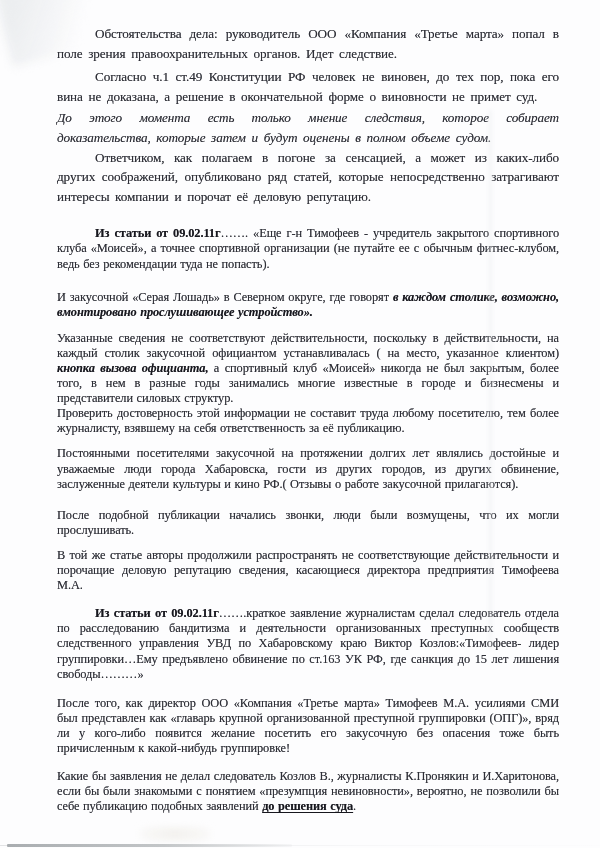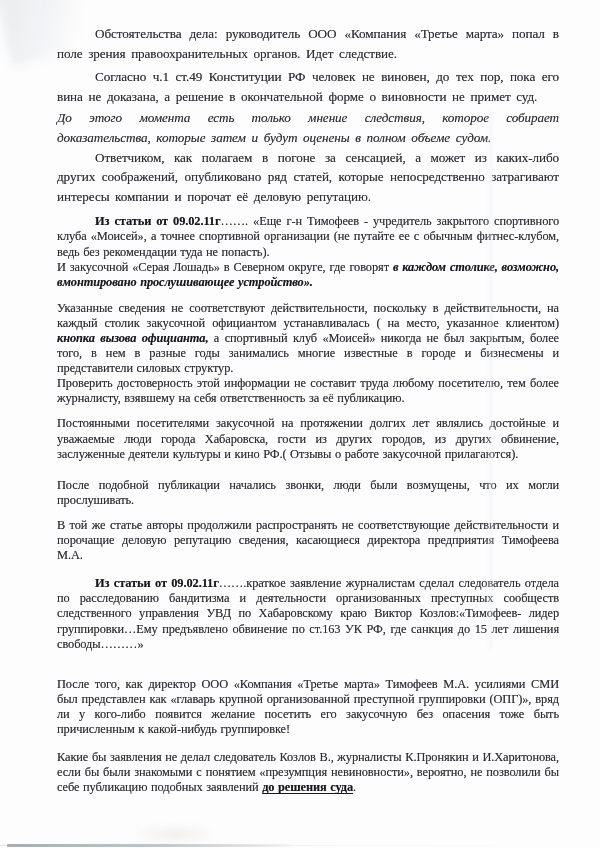--- a/index.html
+++ b/index.html
@@ -70,28 +70,28 @@
 </head>
 <body>
 
 <div class="page">
   <div class="smudge-tl"></div>
   <div class="doc" id="doc-body">
       <p class="p wide indent" style="margin-top: 0px;"><span>Обстоятельства дела: руководитель ООО «Компания «Третье марта» попал в поле зрения правоохранительных органов. Идет следствие.</span></p>
       <p class="p wide indent" style="margin-top: 4px;"><span>Согласно ч.1 ст.49 Конституции РФ человек не виновен, до тех пор, пока его вина не доказана, а решение в окончательной форме о виновности не примет суд.</span></p>
       <p class="p wide" style="margin-top: 2px; font-style: italic;"><span>До этого момента есть только мнение следствия, которое собирает доказательства, которые затем и будут оценены в полном объеме судом.</span></p>
       <p class="p wide indent" style="margin-top: 0;"><span>Ответчиком, как полагаем в погоне за сенсацией, а может из каких-либо других соображений, опубликовано ряд статей, которые непосредственно затрагивают интересы компании и порочат её деловую репутацию.</span></p>
-      <p class="p tight indent" style="margin-top: 8px;"><span class="seg-bold">Из статьи от 09.02.11г</span><span>……. «Еще г-н Тимофеев - учредитель закрытого спортивного клуба «Моисей», а точнее спортивной организации (не путайте ее с обычным фитнес-клубом, ведь без рекомендации туда не попасть).</span></p>
-      <p class="p tight" style="margin-top: 0px;"><span>И закусочной «Серая Лошадь» в Северном округе, где говорят </span><span class="seg-bold-italic">в каждом столике, возможно, вмонтировано прослушивающее устройство».</span></p>
+      <p class="p tight indent" style="margin-top: 20px;"><span class="seg-bold">Из статьи от 09.02.11г</span><span>……. «Еще г-н Тимофеев - учредитель закрытого спортивного клуба «Моисей», а точнее спортивной организации (не путайте ее с обычным фитнес-клубом, ведь без рекомендации туда не попасть).</span></p>
+      <p class="p tight" style="margin-top: 18px;"><span>И закусочной «Серая Лошадь» в Северном округе, где говорят </span><span class="seg-bold-italic">в каждом столике, возможно, вмонтировано прослушивающее устройство».</span></p>
       <p class="p tight" style="margin-top: 11px;"><span>Указанные сведения не соответствуют действительности, поскольку в действительности, на каждый столик закусочной официантом устанавливалась ( на место, указанное клиентом) </span><span class="seg-bold-italic">кнопка вызова официанта,</span><span> а спортивный клуб «Моисей» никогда не был закрытым, более того, в нем в разные годы занимались многие известные в городе и бизнесмены и представители силовых структур.</span></p>
       <p class="p tight" style=""><span>Проверить достоверность этой информации не составит труда любому посетителю, тем более журналисту, взявшему на себя ответственность за её публикацию.</span></p>
       <p class="p tight" style="margin-top: 10px;"><span>Постоянными посетителями закусочной на протяжении долгих лет являлись достойные и уважаемые люди города Хабаровска, гости из других городов, из других обвинение, заслуженные деятели культуры и кино РФ.( Отзывы о работе закусочной прилагаются).</span></p>
       <p class="p tight" style="margin-top: 16px;"><span>После подобной публикации начались звонки, люди были возмущены, что их могли прослушивать.</span></p>
       <p class="p tight" style="margin-top: 10px;"><span>В той же статье авторы продолжили распространять не соответствующие действительности и порочащие деловую репутацию сведения, касающиеся директора предприятия Тимофеева М.А.</span></p>
       <p class="p tight indent" style="margin-top: 13px;"><span class="seg-bold">Из статьи от 09.02.11г</span><span>…….краткое заявление журналистам сделал следователь отдела по расследованию бандитизма и деятельности организованных преступных сообществ следственного управления УВД по Хабаровскому краю Виктор Козлов:«Тимофеев- лидер группировки…Ему предъявлено обвинение по ст.163 УК РФ, где санкция до 15 лет лишения свободы………»</span></p>
-      <p class="p tight" style="margin-top: 25px;"><span>После того, как директор ООО «Компания «Третье марта» Тимофеев М.А. усилиями СМИ был представлен как «главарь крупной организованной преступной группировки (ОПГ)», вряд ли у кого-либо появится желание посетить его закусочную без опасения тоже быть причисленным к какой-нибудь группировке!</span></p>
+      <p class="p tight" style="margin-top: 14px;"><span>После того, как директор ООО «Компания «Третье марта» Тимофеев М.А. усилиями СМИ был представлен как «главарь крупной организованной преступной группировки (ОПГ)», вряд ли у кого-либо появится желание посетить его закусочную без опасения тоже быть причисленным к какой-нибудь группировке!</span></p>
       <p class="p tight" style="margin-top: 13px;"><span>Какие бы заявления не делал следователь Козлов В., журналисты К.Пронякин и И.Харитонова, если бы были знакомыми с понятием «презумпция невиновности», вероятно, не позволили бы себе публикацию подобных заявлений </span><span class="seg-bold-underline">до решения суда</span><span>.</span></p>
     </div>
   <div class="right-streak"></div>
   <div class="blob-bottom"></div>
   <div class="bottom-hairline"></div>
   <div class="bottom-line"></div>
 </div>
 
 </body></html>

